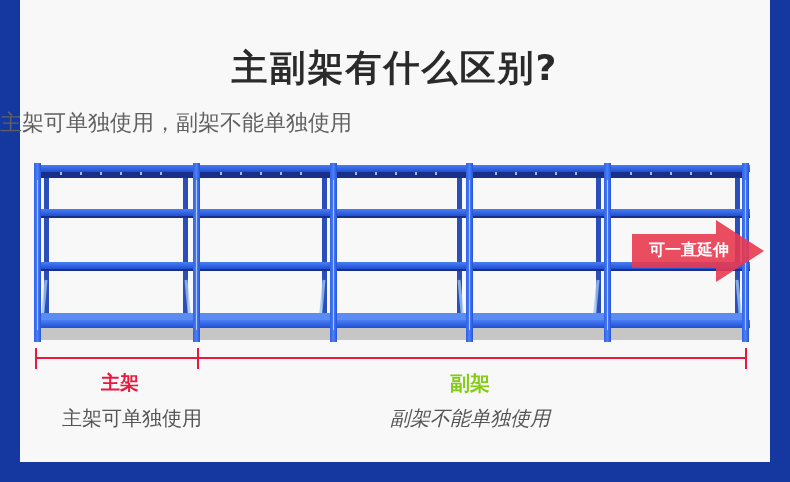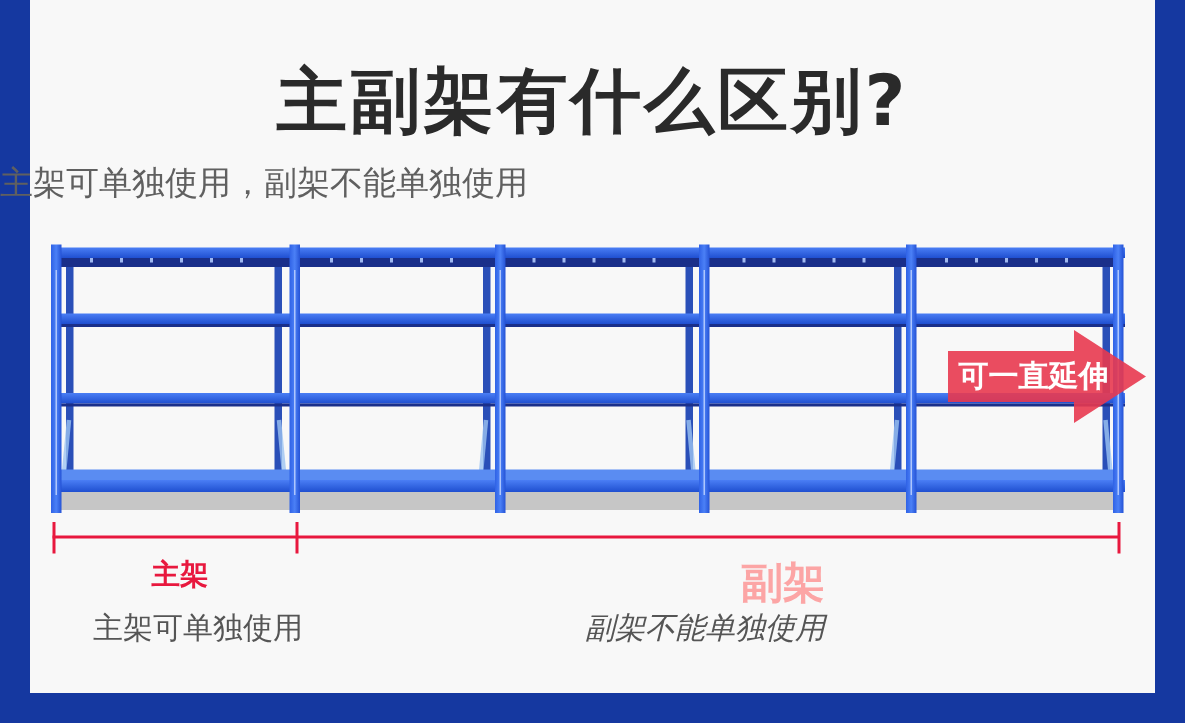--- a/index.html
+++ b/index.html
@@ -8,52 +8,52 @@
     background: #1538a0;
     font-family: "DejaVu Sans", "Liberation Sans", sans-serif;
     position: relative;
   }
   .card {
     position: absolute; left: 20px; top: 0; width: 750px; height: 462px;
     background: #f8f8f8;
   }
   .title {
     position: absolute; left: 0; width: 790px; top: 36px;
-    text-align: center; font-size: 47px; font-weight: bold; color: #2a2a2a;
+    text-align: center; font-size: 36px; font-weight: bold; color: #2a2a2a;
     letter-spacing: 2px; line-height: 64px;
   }
   .subtitle {
     position: absolute; left: 0; width: 790px; top: 108px;
     font-size: 22px; color: #606060; line-height: 30px;
   }
   .rack { position: absolute; left: 0; top: 0; }
   .bracket-h { position: absolute; top: 357px; left: 35px; width: 711px; height: 2px; background: #e8183e; }
   .tick { position: absolute; top: 348px; width: 2px; height: 21px; background: #e8183e; }
   .main-label {
     position: absolute; top: 370px; left: 40px; width: 160px; text-align: center;
     font-size: 19px; color: #e8183e; font-weight: bold;
   }
   .main-desc {
     position: absolute; top: 405px; left: 20px; width: 200px; text-align: center;
     font-size: 20px; color: #555; margin-left: 12px;
   }
   .sub-label {
-    position: absolute; top: 370px; left: 390px; width: 160px; text-align: right;
-    font-size: 28px; color: #fca5a5; font-weight: bold;
+    position: absolute; top: 370px; left: 390px; width: 160px; text-align: center;
+    font-size: 20px; color: #84cc16; font-weight: bold;
   }
   .sub-desc {
     position: absolute; top: 405px; left: 360px; width: 220px; text-align: center;
     font-size: 20px; color: #555; font-style: italic;
   }
   .arrow {
     position: absolute; left: 632px; top: 220px; width: 132px; height: 62px;
   }
   .arrow-text {
     position: absolute; left: 634px; top: 236px; width: 110px; text-align: center;
-    font-size: 20px; font-weight: bold; color: #ffffff; line-height: 28px;
+    font-size: 16px; font-weight: bold; color: #ffffff; line-height: 28px;
   }
 </style>
 </head>
 <body>
 
 <div class="card"></div>
 
 <div class="title">主副架有什么区别?</div>
 <div class="subtitle">主架可单独使用，副架不能单独使用</div>
 

